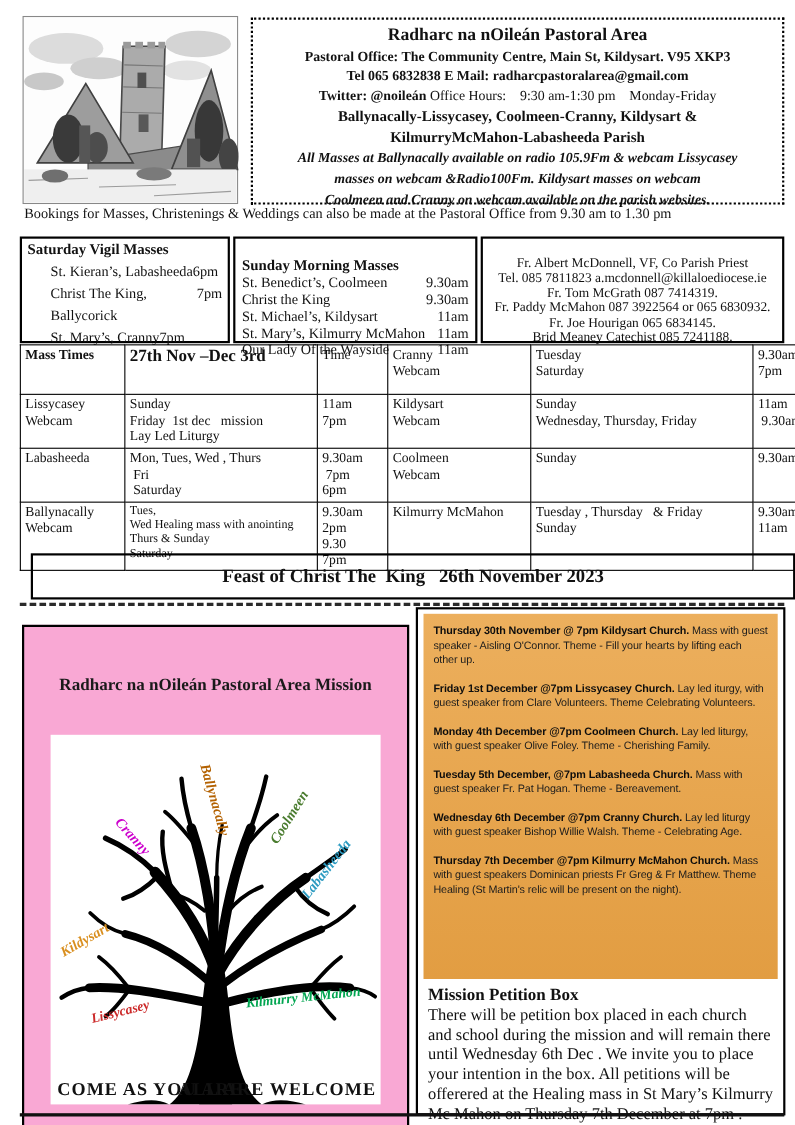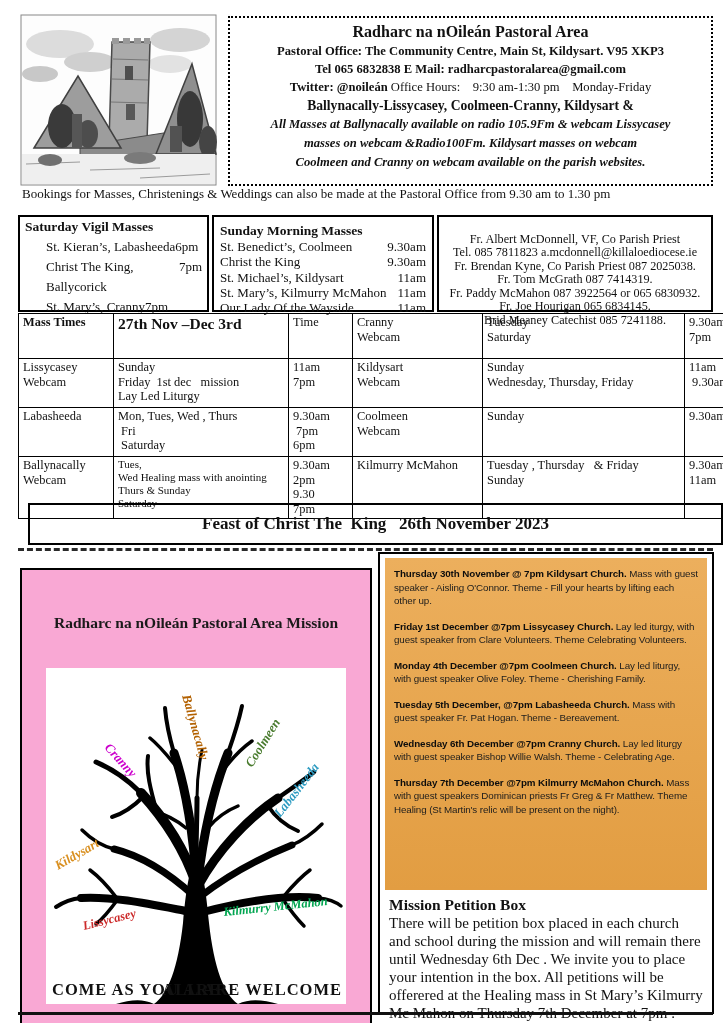--- a/index.html
+++ b/index.html
@@ -19,21 +19,21 @@
   .hdr-note{font-weight:bold;font-style:italic;font-size:12.6px;white-space:pre-line;line-height:1.5;}
 
   .bookings{position:absolute;left:22px;top:187px;width:690px;font-size:13px;line-height:1.1;}
 
   
   .vigil{position:absolute;left:18px;top:215px;width:191px;height:97px;border:2px solid #000;
          box-sizing:border-box;padding:2px 5px;font-size:13px;}
   .vigil .t{font-weight:bold;font-size:13.5px;margin-bottom:2px;}
   .vrow{display:flex;line-height:1.55;margin-left:21px;}
   .sunday{position:absolute;left:212px;top:215px;width:222px;height:97px;border:2px solid #000;
-          box-sizing:border-box;padding:6px 6px;font-size:13px;}
+          box-sizing:border-box;padding:16px 6px;font-size:13px;}
   .sunday .t{font-weight:bold;font-size:13.5px;}
   .srow{display:flex;justify-content:space-between;line-height:1.18;}
   .clergy{position:absolute;left:437px;top:215px;width:276px;height:97px;border:2px solid #000;
           box-sizing:border-box;text-align:center;font-size:12.2px;line-height:1.1;padding-top:16px;}
 
   
   table.mass{position:absolute;left:18px;top:313px;width:695px;border-collapse:collapse;
              font-size:12.4px;table-layout:fixed;}
   table.mass td{border:1.5px solid #000;vertical-align:top;padding:1px 4px;}
   table.mass .cell{white-space:pre-wrap;line-height:1.18;}
@@ -116,20 +116,21 @@
     <ellipse cx="30" cy="146" rx="12" ry="6" fill="#6f6f6f"></ellipse>
     <ellipse cx="120" cy="144" rx="16" ry="6" fill="#7a7a7a"></ellipse>
   </svg>
 
   <div class="hdrbox">
     <div class="hdr-title">Radharc na nOileán Pastoral Area</div>
     <div class="hdr-line">Pastoral Office: The Community Centre, Main St, Kildysart. V95 XKP3</div>
     <div class="hdr-line">Tel 065 6832838  E Mail: radharcpastoralarea@gmail.com</div>
     <div class="hdr-tw"><b>Twitter: @noileán</b><span> Office Hours:    9:30 am-1:30 pm    Monday-Friday</span></div>
     <div class="hdr-parish">Ballynacally-Lissycasey, Coolmeen-Cranny, Kildysart &amp;</div>
+    <div class="hdr-parish">KilmurryMcMahon-Labasheeda Parish</div>
     <div class="hdr-note">All Masses at Ballynacally available on  radio 105.9Fm  &amp; webcam  Lissycasey
 masses on webcam  &amp;Radio100Fm.   Kildysart   masses on webcam
 Coolmeen and Cranny  on webcam available on  the parish websites.</div>
   </div>
 
   <div class="bookings">
     <div>Bookings for Masses, Christenings &amp; Weddings can also be made at the Pastoral Office from 9.30 am to 1.30 pm</div>
   </div>
 
   <div class="vigil">
@@ -168,21 +169,20 @@
       </div>
     <div class="srow">
         <span>Our Lady Of the Wayside</span>
         <span>11am</span>
       </div>
   </div>
 
   <div class="clergy">
     <div>Fr. Albert McDonnell, VF, Co Parish Priest</div>
     <div>Tel. 085 7811823 a.mcdonnell@killaloediocese.ie</div>
-    <div>Fr. Brendan Kyne, Co Parish Priest 087 2025038.</div>
     <div>Fr. Tom McGrath 087 7414319.</div>
     <div>Fr. Paddy McMahon 087 3922564 or 065 6830932.</div>
     <div>Fr. Joe Hourigan 065 6834145.</div>
     <div>Brid Meaney Catechist 085 7241188.</div>
   </div>
 
   <table class="mass">
     <tbody>
         <tr class="hrow">
       <td class="c0">

